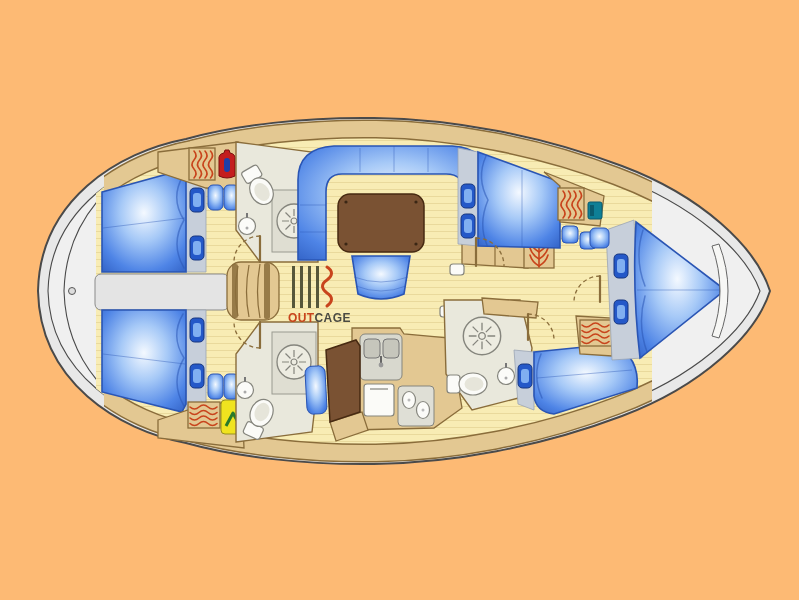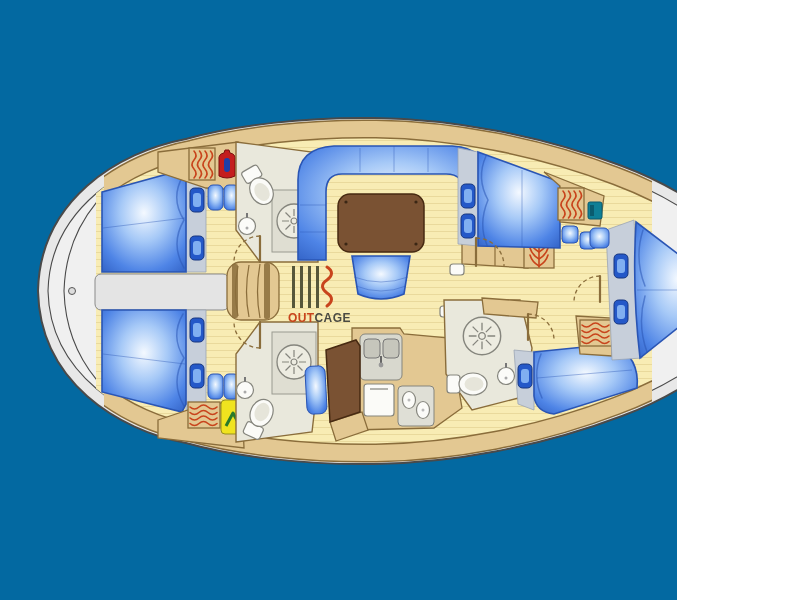--- a/index.html
+++ b/index.html
@@ -1,16 +1,16 @@
 <!DOCTYPE html>
 <html style="--hull-gray: #E8E8E8; --deck-gray: #F0F0F0; --outline: #4A4A4A; --floor-cream: #F8ECB4; --plank-line: #E9D99C; --furniture-tan: #E3C892; --wood-line: #8A6D3B; --bed-blue: #3D74DE; --bed-navy: #2A55B4; --pillow-blue: #2458C8; --platform-gray: #C7CFDA; --head-floor: #E9E8DC; --fixture-white: #FBFBF8; --table-brown: #7A5233; --accent-red: #C8441C; --vest-yellow: #F0E31F; --vest-green: #2A7A2A; --hatch-teal: #0E7F96; --logo-orange: #C8441C; --logo-dark: #4A4A42; --logo-olive: #56563A;"><head>
 <meta charset="utf-8">
 <style>
   html,body{margin:0;padding:0;background:#fff;}
-  .stage{position:relative;width:677px;height:600px;background:#0369a1;overflow:hidden;
+  .stage{position:relative;width:799px;height:600px;background:#fdba74;overflow:hidden;
          font-family:"Liberation Sans",sans-serif;}
   svg{display:block}
   
   .hull-outer{fill:var(--hull-gray);stroke:var(--outline);stroke-width:2}
   .hull-inner{fill:var(--deck-gray);stroke:var(--outline);stroke-width:1.1}
   .hull-line{fill:none;stroke:var(--outline);stroke-width:1.1}
   
   .tan{fill:var(--furniture-tan);stroke:var(--wood-line);stroke-width:1.3}
   .woodline{fill:none;stroke:var(--wood-line);stroke-width:1.2}
   .woodbar{fill:var(--wood-line)}

